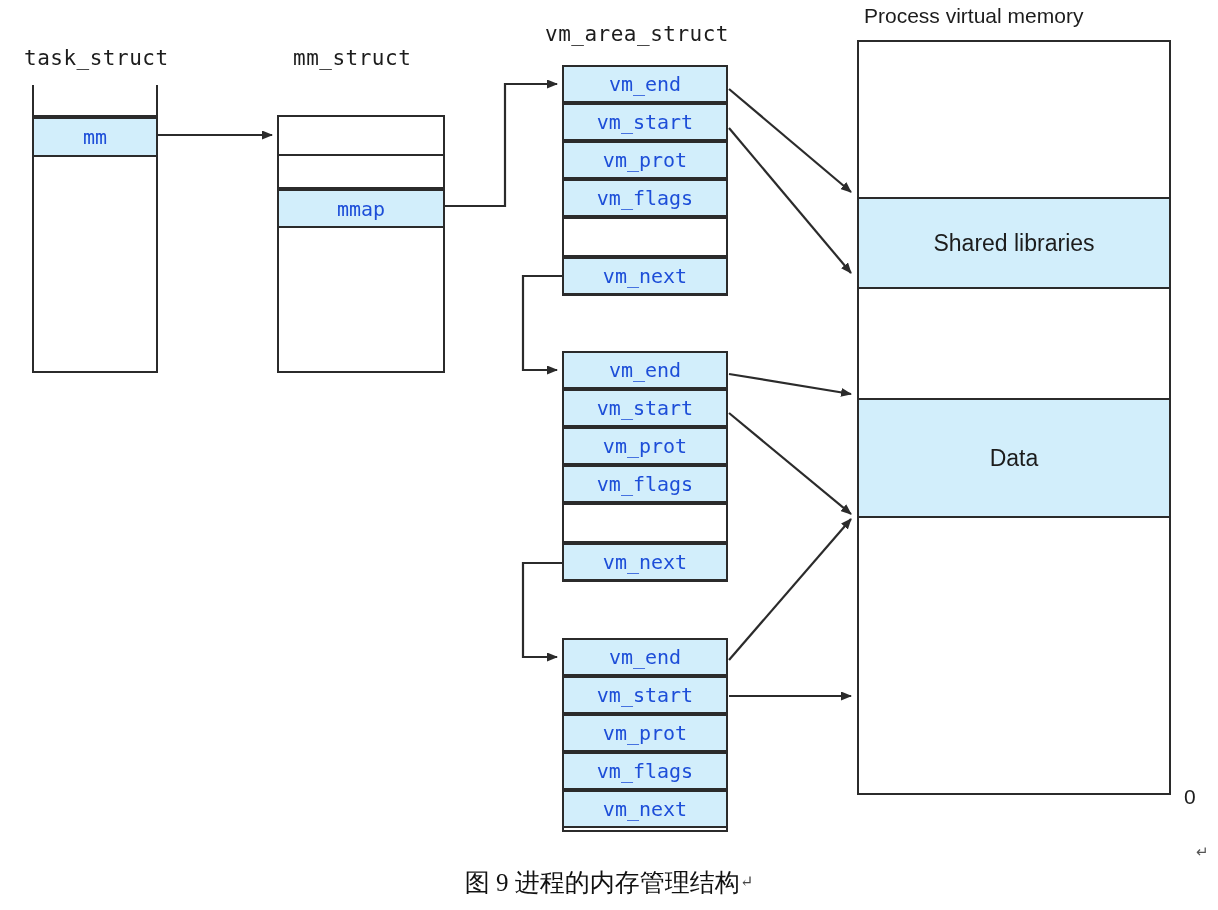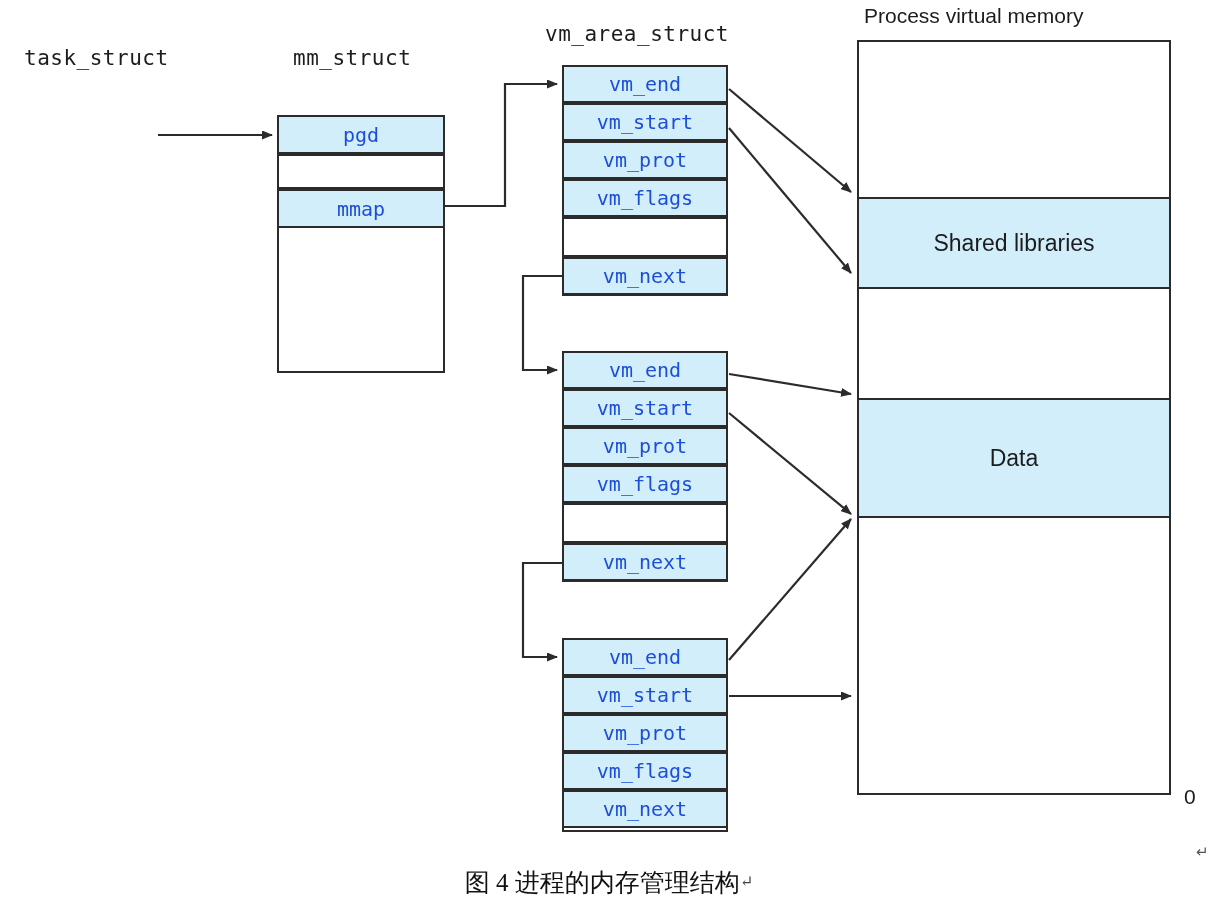--- a/index.html
+++ b/index.html
@@ -123,25 +123,28 @@
     pointer-events: none;
   }
 </style>
 </head>
 <body>
 
 <div id="stage">
 
   <div class="struct-title abs" style="left:16px; top:46px;margin-left:8px;">task_struct</div>
 
+  <div class="struct-box abs" style="left:32px; top:85px; width:126px; height:288px;">
+    <div class="field blank" style="top:-2px; height:32px; border-top:none;"></div>
+    <div class="field" style="top:30px; height:40px;">mm</div>
+  </div>
 
   <div class="struct-title abs" style="left:293px; top:46px;">mm_struct</div>
 
   <div class="struct-box abs" style="left:277px; top:115px; width:168px; height:258px;">
-    <div class="field" style="top:-2px; height:39px;">pgd</div>
     <div class="field blank" style="top:37px; height:35px;"></div>
     <div class="field" style="top:72px; height:39px;">mmap</div>
   </div>
 
   <div class="struct-title abs" style="left:545px; top:22px;">vm_area_struct</div>
 
   <div class="struct-box abs" style="left:562px; top:65px; width:166px; height:231px;">
     <div class="field" style="top:-2px; height:38px;">vm_end</div>
     <div class="field" style="top:36px; height:38px;">vm_start</div>
     <div class="field" style="top:74px; height:38px;">vm_prot</div>
@@ -197,18 +200,18 @@
 
       <path d="M729,374 L851,394"></path>
       <path d="M729,413 L851,514"></path>
 
       <path d="M729,660 L851,519"></path>
       <path d="M729,696 L851,696"></path>
     </g>
   </svg>
 
   <div class="caption" style="top:866px;">
-    <span>图 4  进程的内存管理结构</span><span class="pilcrow">↵</span>
+    <span>图 9  进程的内存管理结构</span><span class="pilcrow">↵</span>
   </div>
 
   <div class="stray-mark" style="left:1196px; top:843px;">↵</div>
 
 </div>
 
 </body></html>

